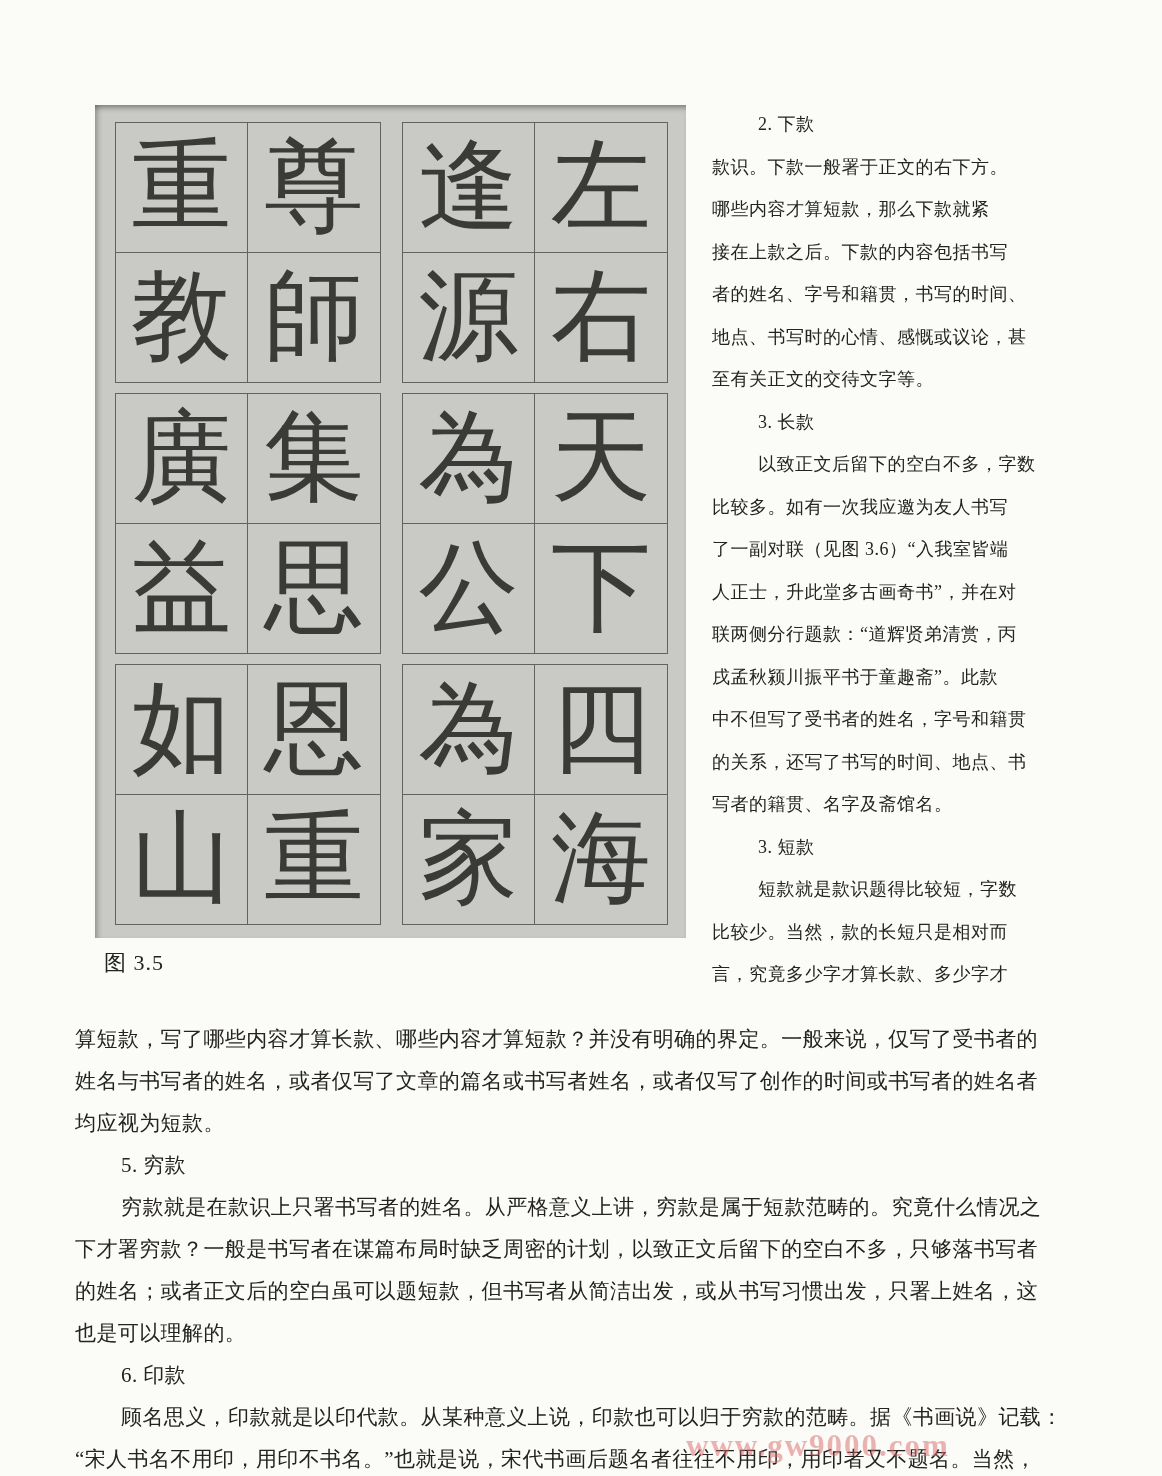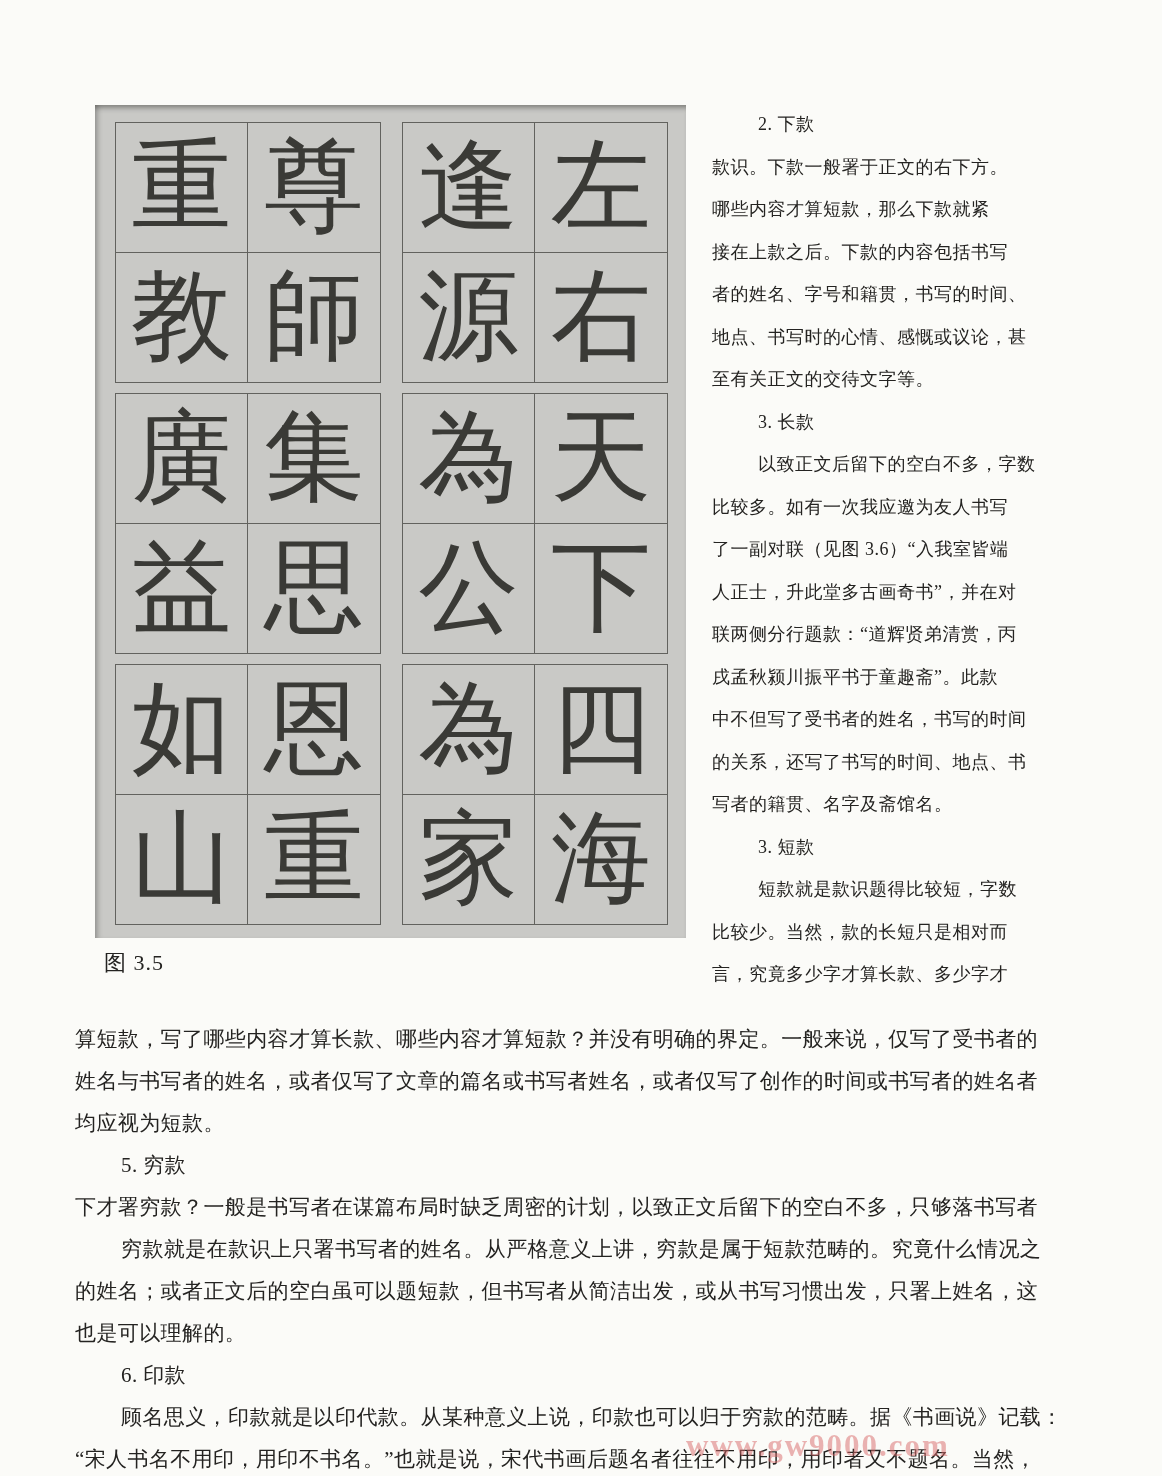--- a/index.html
+++ b/index.html
@@ -119,36 +119,36 @@
       <div class="rc-line">者的姓名、字号和籍贯，书写的时间、</div>
       <div class="rc-line">地点、书写时的心情、感慨或议论，甚</div>
       <div class="rc-line">至有关正文的交待文字等。</div>
       <div class="rc-line indent">3. 长款</div>
       <div class="rc-line indent">以致正文后留下的空白不多，字数</div>
       <div class="rc-line">比较多。如有一次我应邀为友人书写</div>
       <div class="rc-line">了一副对联（见图 3.6）“入我室皆端</div>
       <div class="rc-line">人正士，升此堂多古画奇书”，并在对</div>
       <div class="rc-line">联两侧分行题款：“道辉贤弟清赏，丙</div>
       <div class="rc-line">戌孟秋颍川振平书于童趣斋”。此款</div>
-      <div class="rc-line">中不但写了受书者的姓名，书写的时间</div>
+      <div class="rc-line">中不但写了受书者的姓名，字号和籍贯</div>
       <div class="rc-line">的关系，还写了书写的时间、地点、书</div>
       <div class="rc-line">写者的籍贯、名字及斋馆名。</div>
       <div class="rc-line indent">3. 短款</div>
       <div class="rc-line indent">短款就是款识题得比较短，字数</div>
       <div class="rc-line">比较少。当然，款的长短只是相对而</div>
       <div class="rc-line">言，究竟多少字才算长款、多少字才</div>
     </div>
 
   <div class="bottom-text" id="bottom-text">
       <div class="bt-line">算短款，写了哪些内容才算长款、哪些内容才算短款？并没有明确的界定。一般来说，仅写了受书者的</div>
       <div class="bt-line">姓名与书写者的姓名，或者仅写了文章的篇名或书写者姓名，或者仅写了创作的时间或书写者的姓名者</div>
       <div class="bt-line">均应视为短款。</div>
       <div class="bt-line indent">5. 穷款</div>
+      <div class="bt-line indent">穷款就是在款识上只署书写者的姓名。从严格意义上讲，穷款是属于短款范畴的。究竟什么情况之</div>
       <div class="bt-line">下才署穷款？一般是书写者在谋篇布局时缺乏周密的计划，以致正文后留下的空白不多，只够落书写者</div>
-      <div class="bt-line indent">穷款就是在款识上只署书写者的姓名。从严格意义上讲，穷款是属于短款范畴的。究竟什么情况之</div>
       <div class="bt-line">的姓名；或者正文后的空白虽可以题短款，但书写者从简洁出发，或从书写习惯出发，只署上姓名，这</div>
       <div class="bt-line">也是可以理解的。</div>
       <div class="bt-line indent">6. 印款</div>
       <div class="bt-line indent">顾名思义，印款就是以印代款。从某种意义上说，印款也可以归于穷款的范畴。据《书画说》记载：</div>
       <div class="bt-line">“宋人书名不用印，用印不书名。”也就是说，宋代书画后题名者往往不用印，用印者又不题名。当然，</div>
     </div>
 
   <div class="watermark">www.gw9000.com</div>
 
 </div>

